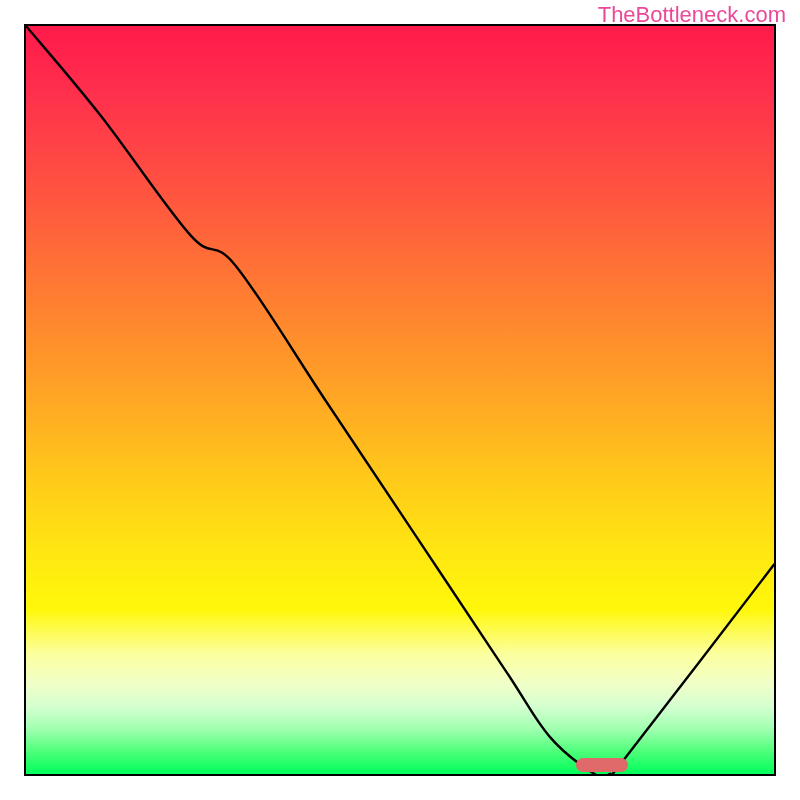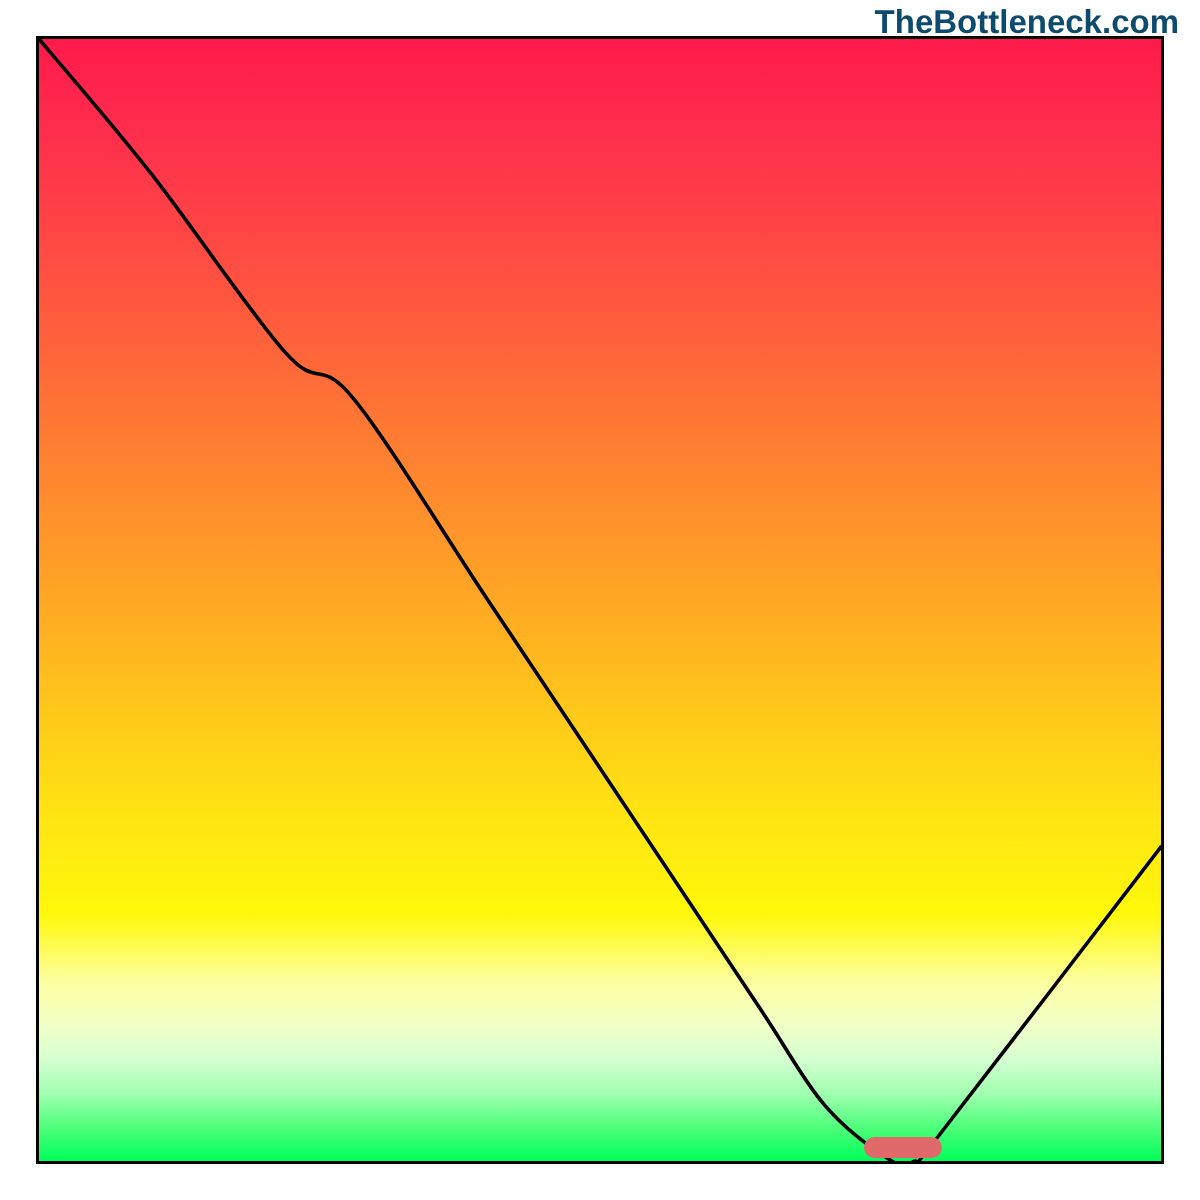--- a/index.html
+++ b/index.html
@@ -10,23 +10,23 @@
   }
   .container {
     position: relative;
     width: 800px;
     height: 800px;
   }
   .watermark {
     position: absolute;
     top: 2px;
     right: 14px;
-    color: #0c4a6e;
+    color: #ec4899;
     font-size: 22px;
-    font-weight: bold;
+    font-weight: normal;
     z-index: 10;
   }
   .plot-area {
     position: absolute;
     left: 24px;
     top: 24px;
     width: 752px;
     height: 752px;
     border: 2px solid #000000;
     box-sizing: border-box;

